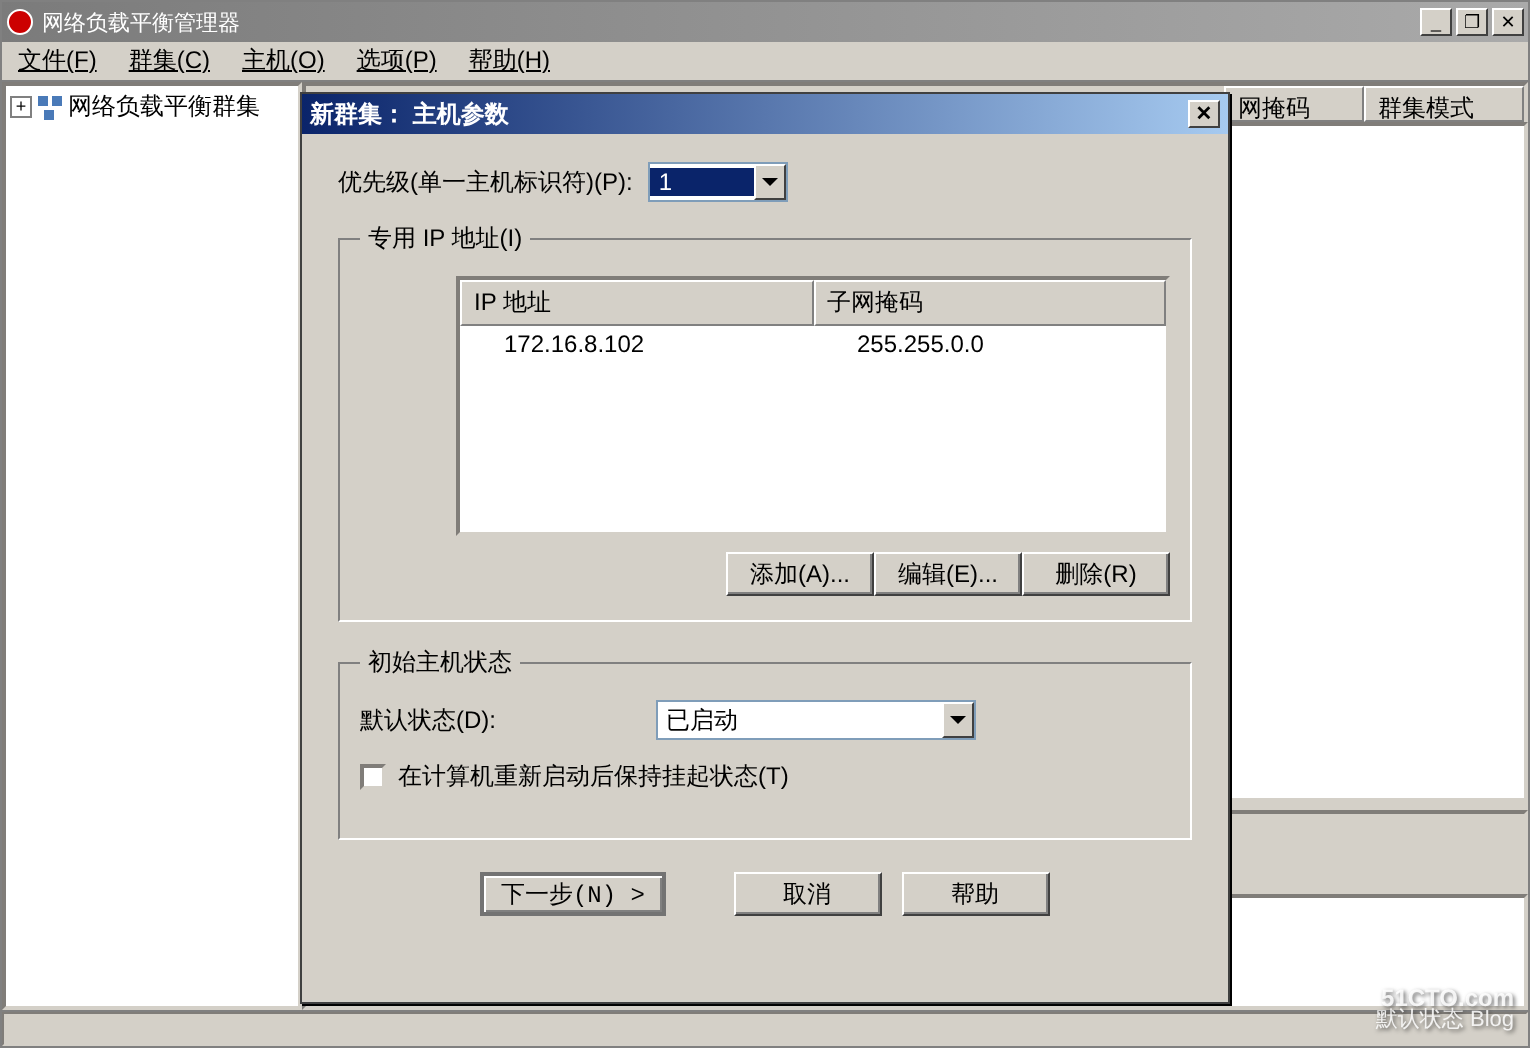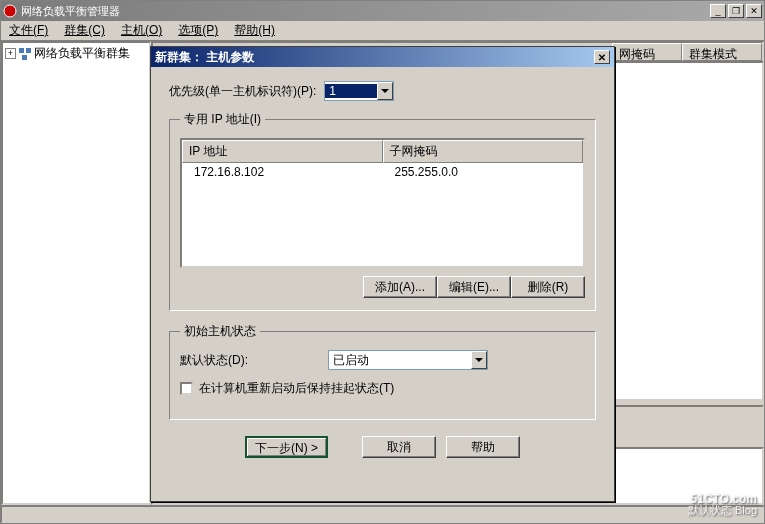--- a/index.html
+++ b/index.html
@@ -37,28 +37,28 @@
 .dlg-body{padding:14px 18px;}
 .row{display:flex;align-items:center;margin-bottom:10px;}
 .label{margin-right:8px;}
 .dropdown{height:20px;border:1px solid #7f9db9;background:#fff;display:flex;align-items:center;position:relative;}
 .dropdown .dd-val{flex:1;padding:0 4px;}
 .dd-btn{width:16px;height:18px;background:#d4d0c8;border:1px solid #fff;border-right-color:#404040;border-bottom-color:#404040;display:flex;align-items:center;justify-content:center;}
 .dd-btn::after{content:"";border:4px solid transparent;border-top-color:#000;margin-top:4px;}
 .selected{background:#0a246a;color:#fff;}
 fieldset{border:1px solid #fff;border-top-color:#808080;border-left-color:#808080;padding:10px 10px 12px 10px;margin-bottom:12px;}
 legend{padding:0 4px;}
-.ip-table{border:2px inset #d4d0c8;background:#fff;height:130px;}
+.ip-table{border:2px inset #d4d0c8;background:#fff;height:130px;margin-left:48px;}
 .ip-head{display:flex;background:#d4d0c8;}
 .ip-col{border:1px solid #fff;border-right-color:#808080;border-bottom-color:#808080;padding:2px 6px;}
 .ip-row{display:flex;padding:2px 0;}
-.ip-cell{padding:0 12px;}
+.ip-cell{padding:0 22px;}
 .btn-row{display:flex;justify-content:flex-end;gap:0;margin-top:8px;}
 .btn{height:22px;min-width:74px;padding:0 8px;background:#d4d0c8;border:1px solid #fff;border-right-color:#404040;border-bottom-color:#404040;box-shadow:inset -1px -1px 0 #808080;cursor:default;text-align:center;line-height:20px;}
-.btn.default{border:2px solid #14532d;box-shadow:inset 1px 1px 0 #fff,inset -1px -1px 0 #808080;}
+.btn.default{border:2px solid #737373;box-shadow:inset 1px 1px 0 #fff,inset -1px -1px 0 #808080;font-family:Liberation Mono, monospace;}
 .checkbox{width:13px;height:13px;border:2px inset #d4d0c8;background:#fff;margin-right:6px;display:inline-block;vertical-align:middle;}
 .wizard-btns{display:flex;justify-content:center;gap:10px;margin-top:16px;}
 .watermark{position:absolute;right:8px;bottom:8px;color:rgba(255,255,255,0.85);font-size:22px;font-weight:bold;text-shadow:1px 1px 2px rgba(0,0,0,0.6);pointer-events:none;font-family:Arial,sans-serif;text-align:right;line-height:1;}
 .watermark .sub{font-size:11px;font-weight:normal;}
 </style>
 </head>
 <body>
 
 <div class="main-window">
   <div class="title-bar">

